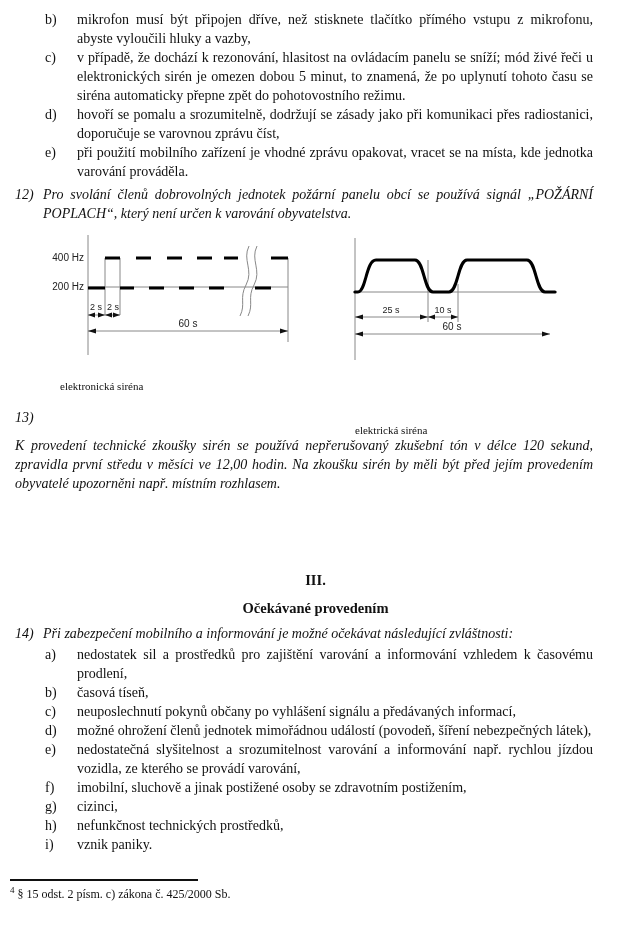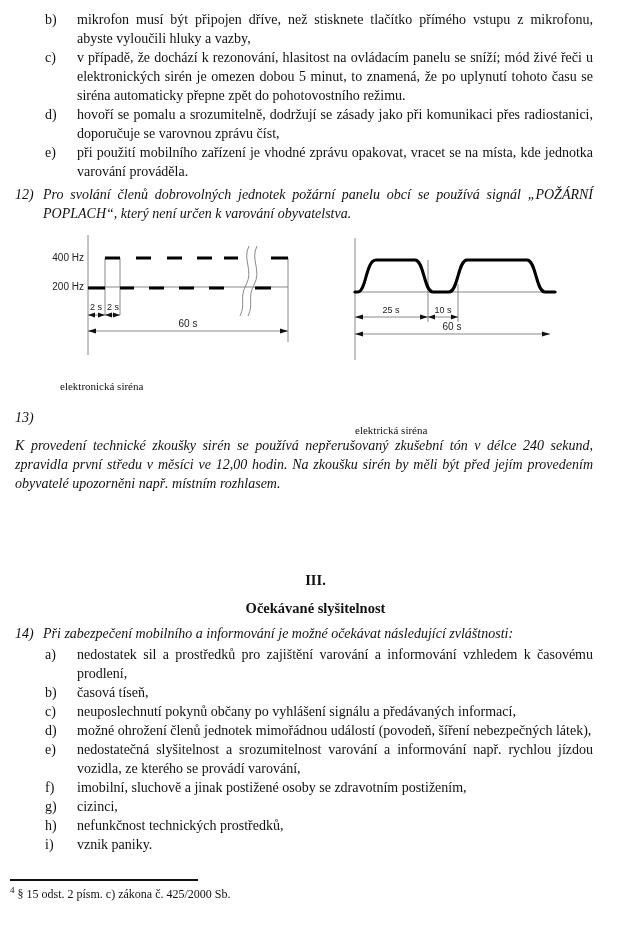--- a/index.html
+++ b/index.html
@@ -138,26 +138,26 @@
         <polygon class="arrow" points="205,104 197,101.5 197,106.5"></polygon>
       </g>
     </svg>
   </div>
 
   <span class="caption" style="top:380px; left:60px;">elektronická siréna</span>
   <span class="caption" style="top:380px; left:355px;margin-top:44px;">elektrická siréna</span>
 
   <div class="block body-text num-item" style="top:408px; left:15px; width:578px;flex-direction:column;">
     <span class="marker">13)</span>
-    <span class="txt">K provedení technické zkoušky sirén se používá nepřerušovaný zkušební tón v délce 240 sekund, zpravidla první středu v měsíci ve 12,00 hodin. Na zkoušku sirén by měli být před jejím provedením obyvatelé upozorněni např. místním rozhlasem.</span>
+    <span class="txt">K provedení technické zkoušky sirén se používá nepřerušovaný zkušební tón v délce 120 sekund, zpravidla první středu v měsíci ve 12,00 hodin. Na zkoušku sirén by měli být před jejím provedením obyvatelé upozorněni např. místním rozhlasem.</span>
   </div>
 
 
   <div class="heading" style="top:572px;">III.</div>
-  <div class="heading" style="top:600px;">Očekávané slyšitelnost</div>
+  <div class="heading" style="top:600px;">Očekávané provedením</div>
 
   <div class="block body-text num-item" style="top:624px; left:15px; width:578px;">
     <span class="marker">14)</span>
     <span class="txt">Při zabezpečení mobilního a informování je možné očekávat následující zvláštnosti:</span>
   </div>
 
   <div class="block body-text" style="top:645px; left:45px; width:548px;">
     <div class="li">
       <span class="marker">a)</span>
       <span class="txt">nedostatek sil a prostředků pro zajištění varování a informování vzhledem k časovému prodlení,</span>

